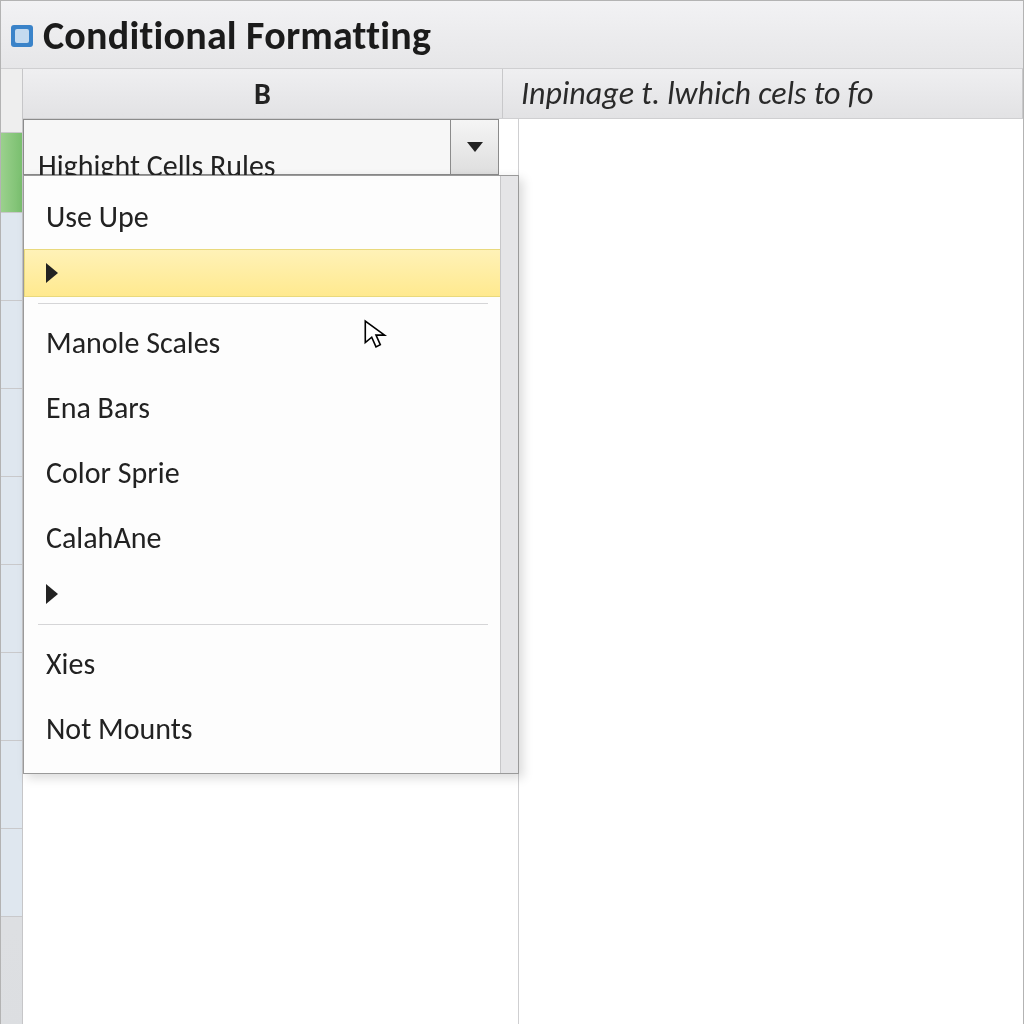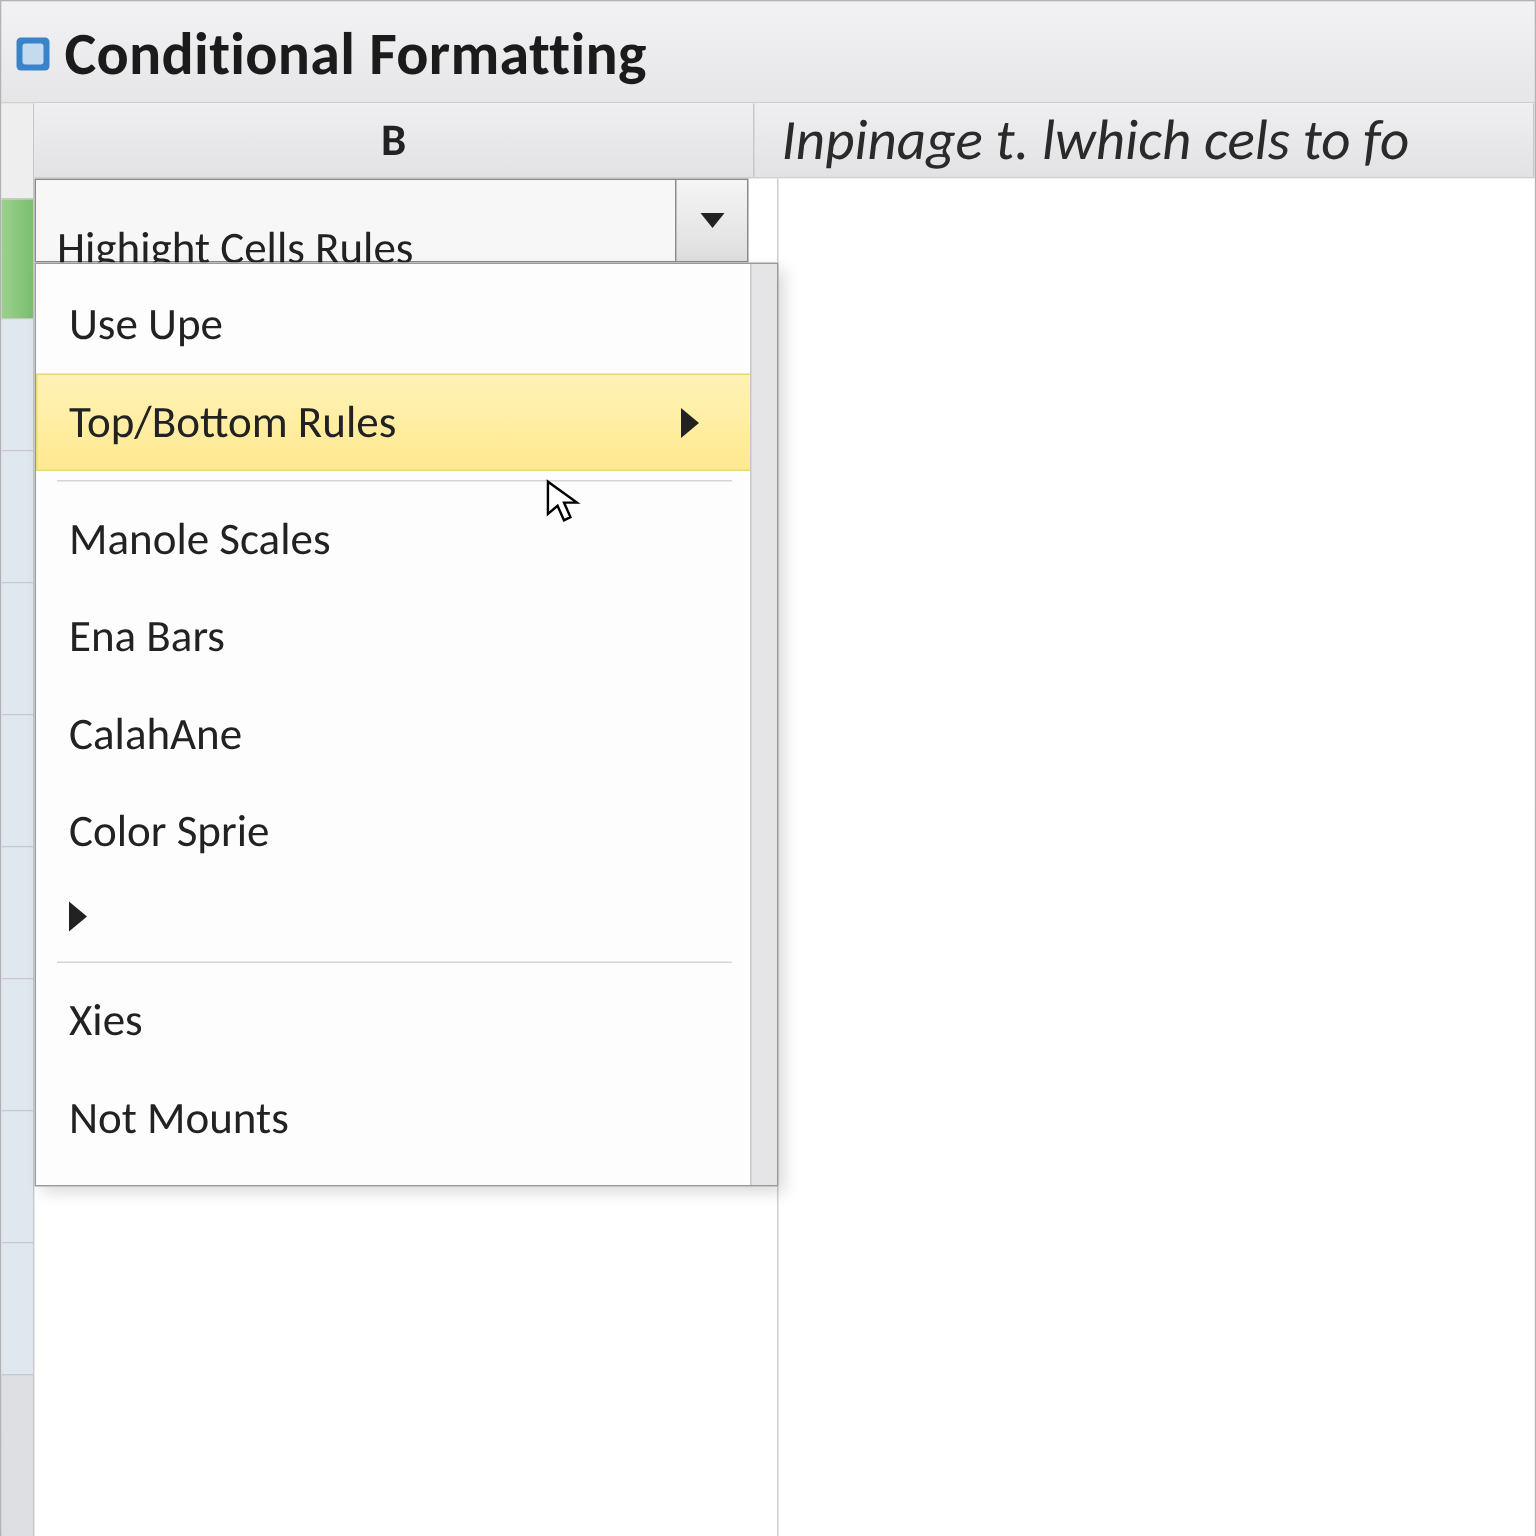--- a/index.html
+++ b/index.html
@@ -89,21 +89,21 @@
     color:#222;
     border-right:1px solid #c8c8ca;
   }
   .col-hdr.b { width: 480px; }
   .col-hdr.hint {
     flex:1;
     justify-content:flex-start;
     padding-left:18px;
     font-weight:400;
     font-style: italic;
-    font-size: 38px;
+    font-size: 32px;
     color:#2a2a2a;
     white-space: nowrap;
     overflow: hidden;
   }
 
   .combo {
     position: absolute;
     left: 0; top: 50px;
     width: 476px;
     height: 56px;
@@ -236,35 +236,34 @@
         </div>
       </div>
 
       <div class="dropdown" id="dropdown">
         <div class="scrollbar"></div>
 
       <div class="dd-item">
             <span>Use Upe</span>
           </div>
           <div class="dd-item hover">
-            <span>Top/Bottom Rules</span>
             <span class="sub-arrow"></span>
           </div>
           <div class="dd-sep"></div>
           <div class="dd-item">
             <span>Manole Scales</span>
           </div>
           <div class="dd-item">
             <span>Ena Bars</span>
           </div>
           <div class="dd-item">
+            <span>Color Sprie</span>
+          </div>
+          <div class="dd-item">
             <span>CalahAne</span>
-          </div>
-          <div class="dd-item">
-            <span>Color Sprie</span>
           </div>
           <div class="dd-item">
             <span class="sub-arrow"></span>
           </div>
           <div class="dd-sep"></div>
           <div class="dd-item">
             <span>Xies</span>
           </div>
           <div class="dd-item">
             <span>Not Mounts</span>

